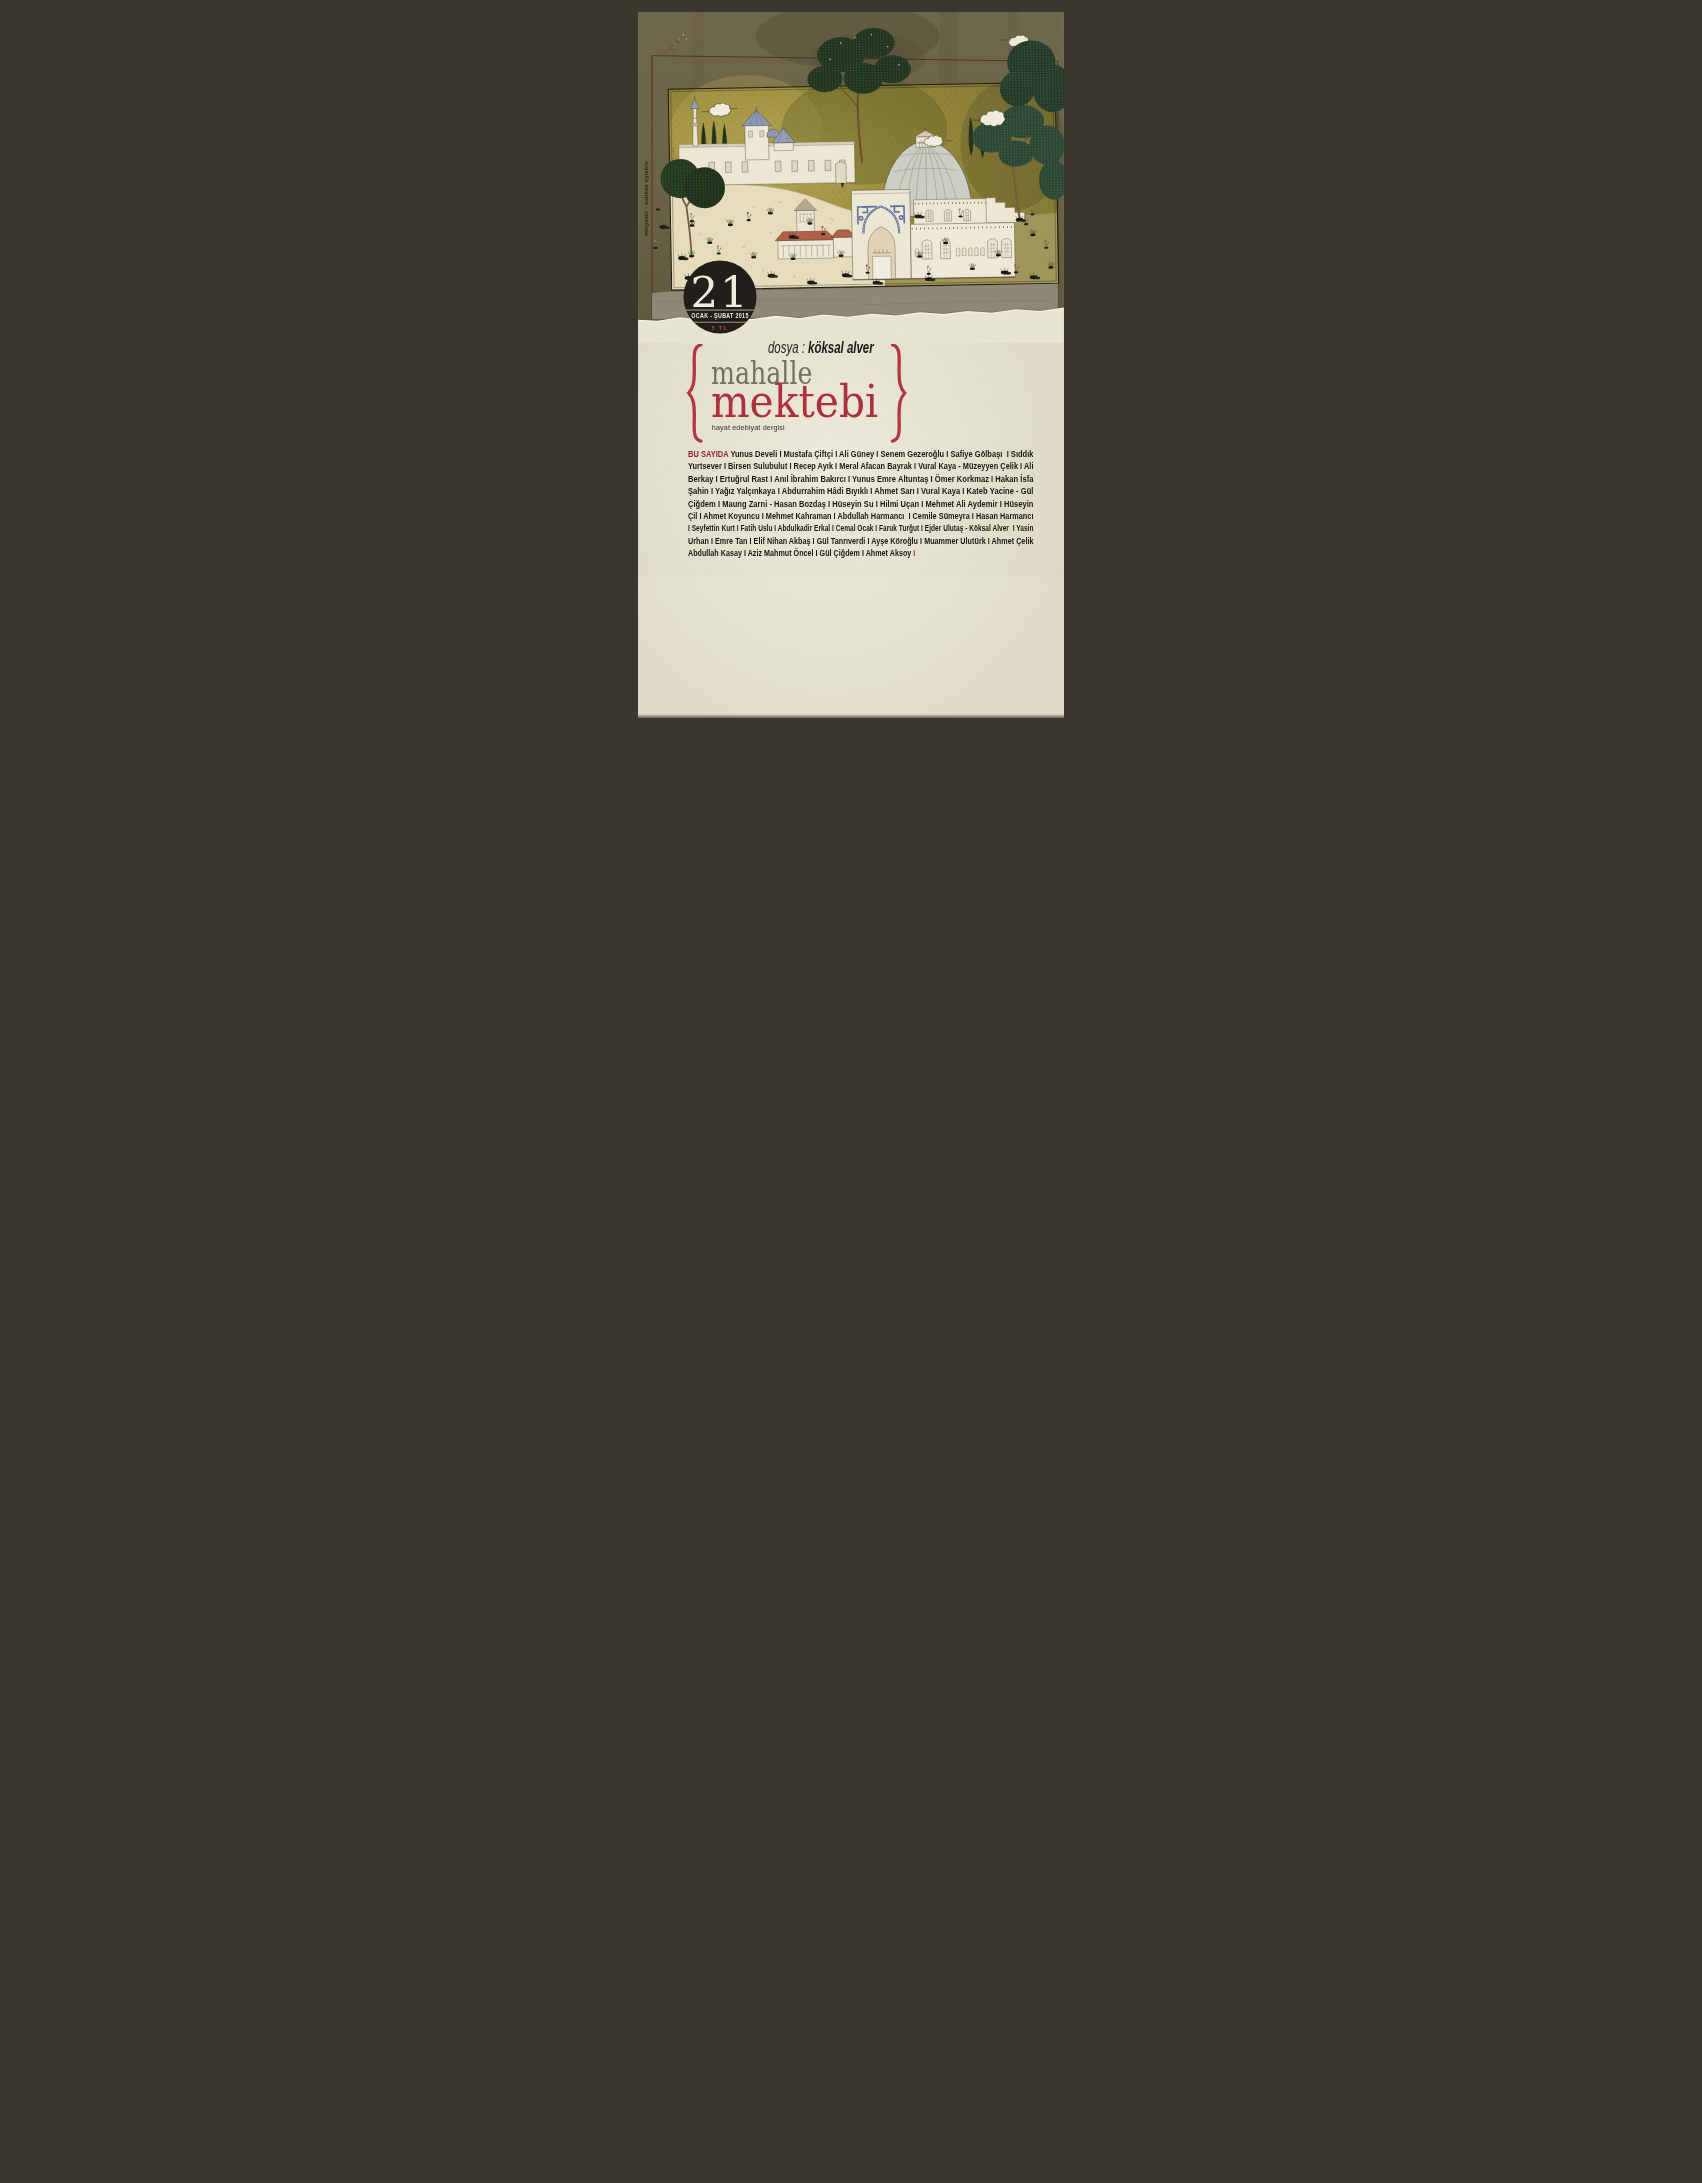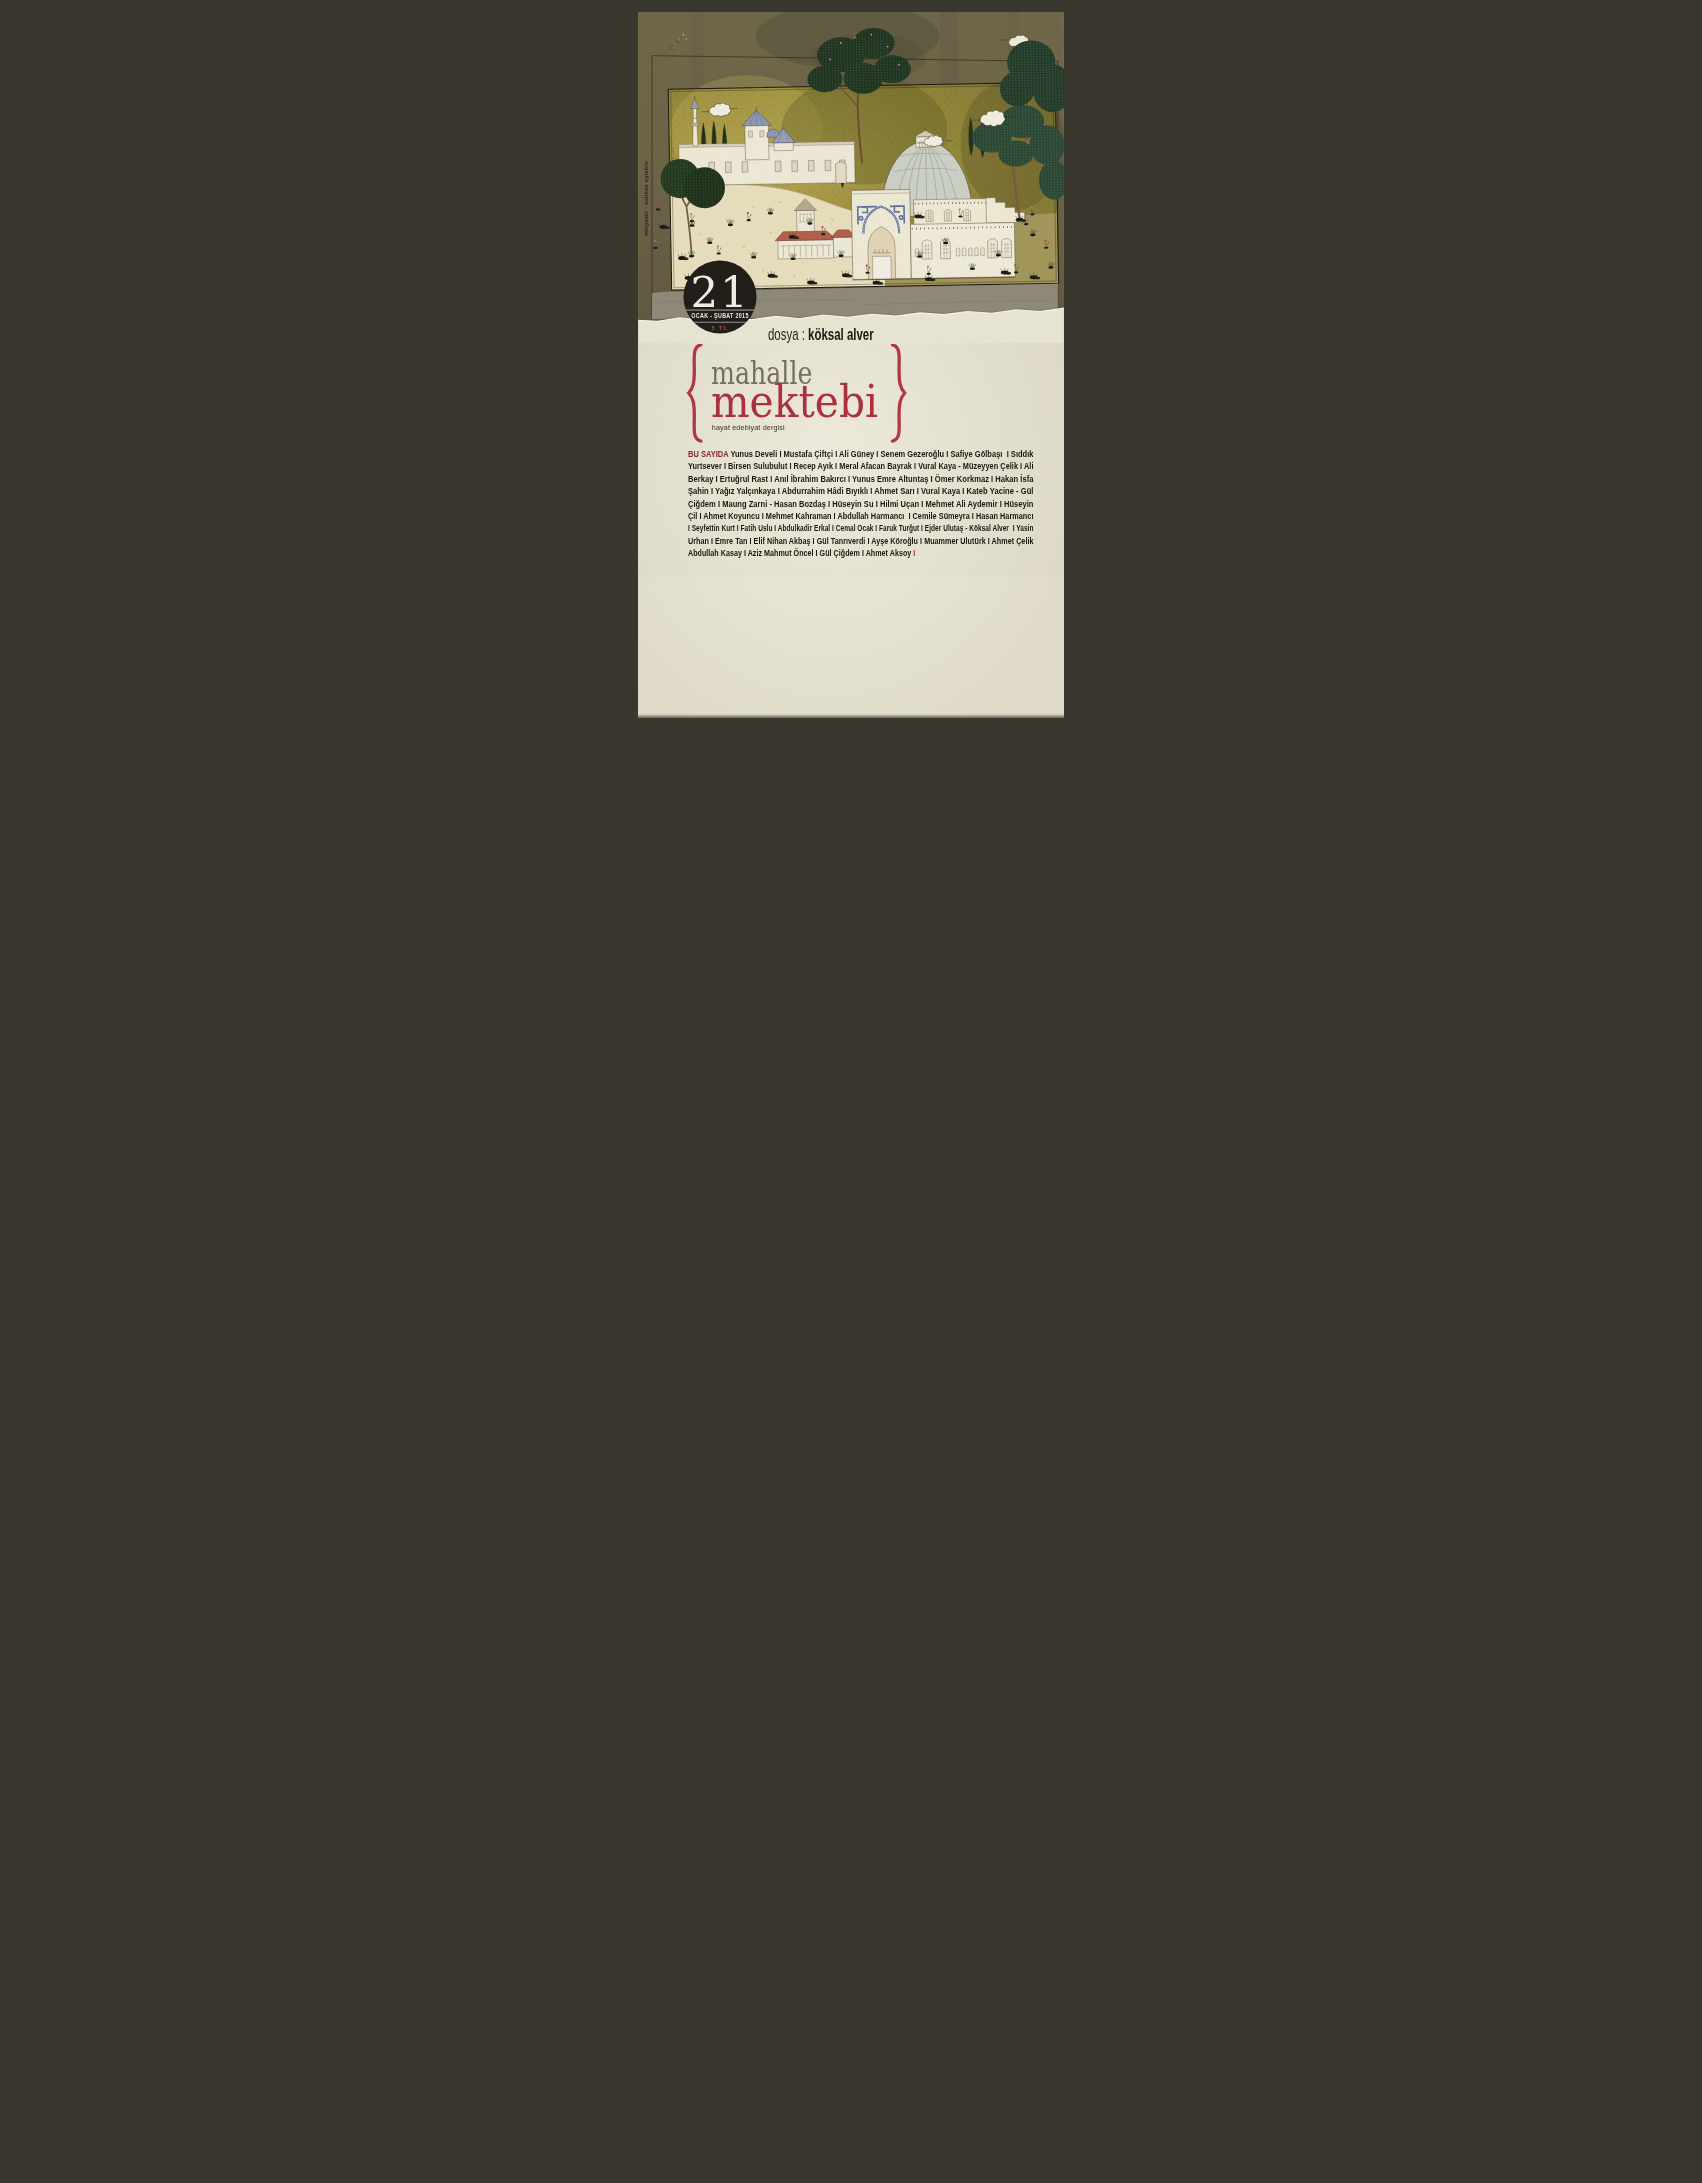--- a/index.html
+++ b/index.html
@@ -7,21 +7,21 @@
   .cover{position:relative;width:426px;height:706px;margin:12px auto;overflow:hidden;
          background:#fef9c3;box-shadow:inset 0 0 31px rgba(40,35,20,.28);}
   .art{position:absolute;left:0;top:0;z-index:0;}
   .paper{position:absolute;left:0;top:331px;right:0;bottom:0;background:#eae6d4;z-index:1;}
   .paper::after{content:"";position:absolute;inset:0;
      background:radial-gradient(ellipse at 45% 30%, rgba(255,255,250,.25), rgba(120,110,80,.10) 85%);}
   .credit-vertical{position:absolute;left:-35px;top:183px;width:87px;height:7.4px;z-index:2;
      transform:rotate(-90deg);text-align:center;font:700 5.7px "Liberation Sans",sans-serif;
      color:#241d10;letter-spacing:0.2px;opacity:.92;}
   .badge{position:absolute;left:45px;top:248px;z-index:5;}
-  .dosya{position:absolute;left:122px;top:306px;z-index:4;white-space:pre;}
+  .dosya{position:absolute;left:122px;top:319px;z-index:4;white-space:pre;font-style:italic;}
   .dosya .fitspan{display:inline-block;transform-origin:0 50%;font-size:16.6px;color:#23221e;}
   .dosya .d-prefix{font-weight:400;}
   .dosya .d-name{font-weight:700;color:#171611;}
   .logo{position:absolute;left:48px;top:332px;z-index:3;}
   .toc{position:absolute;left:50px;top:437px;width:376px;z-index:3;}
   .toc-row{height:12.4px;}
   .toc-line{display:inline-block;white-space:pre;transform-origin:0 50%;
      font:700 8.7px "Liberation Sans",sans-serif;color:#18140d;letter-spacing:0.04px;}
   .lead{color:#8a2130;}
   .endmark{color:#a22834;}

